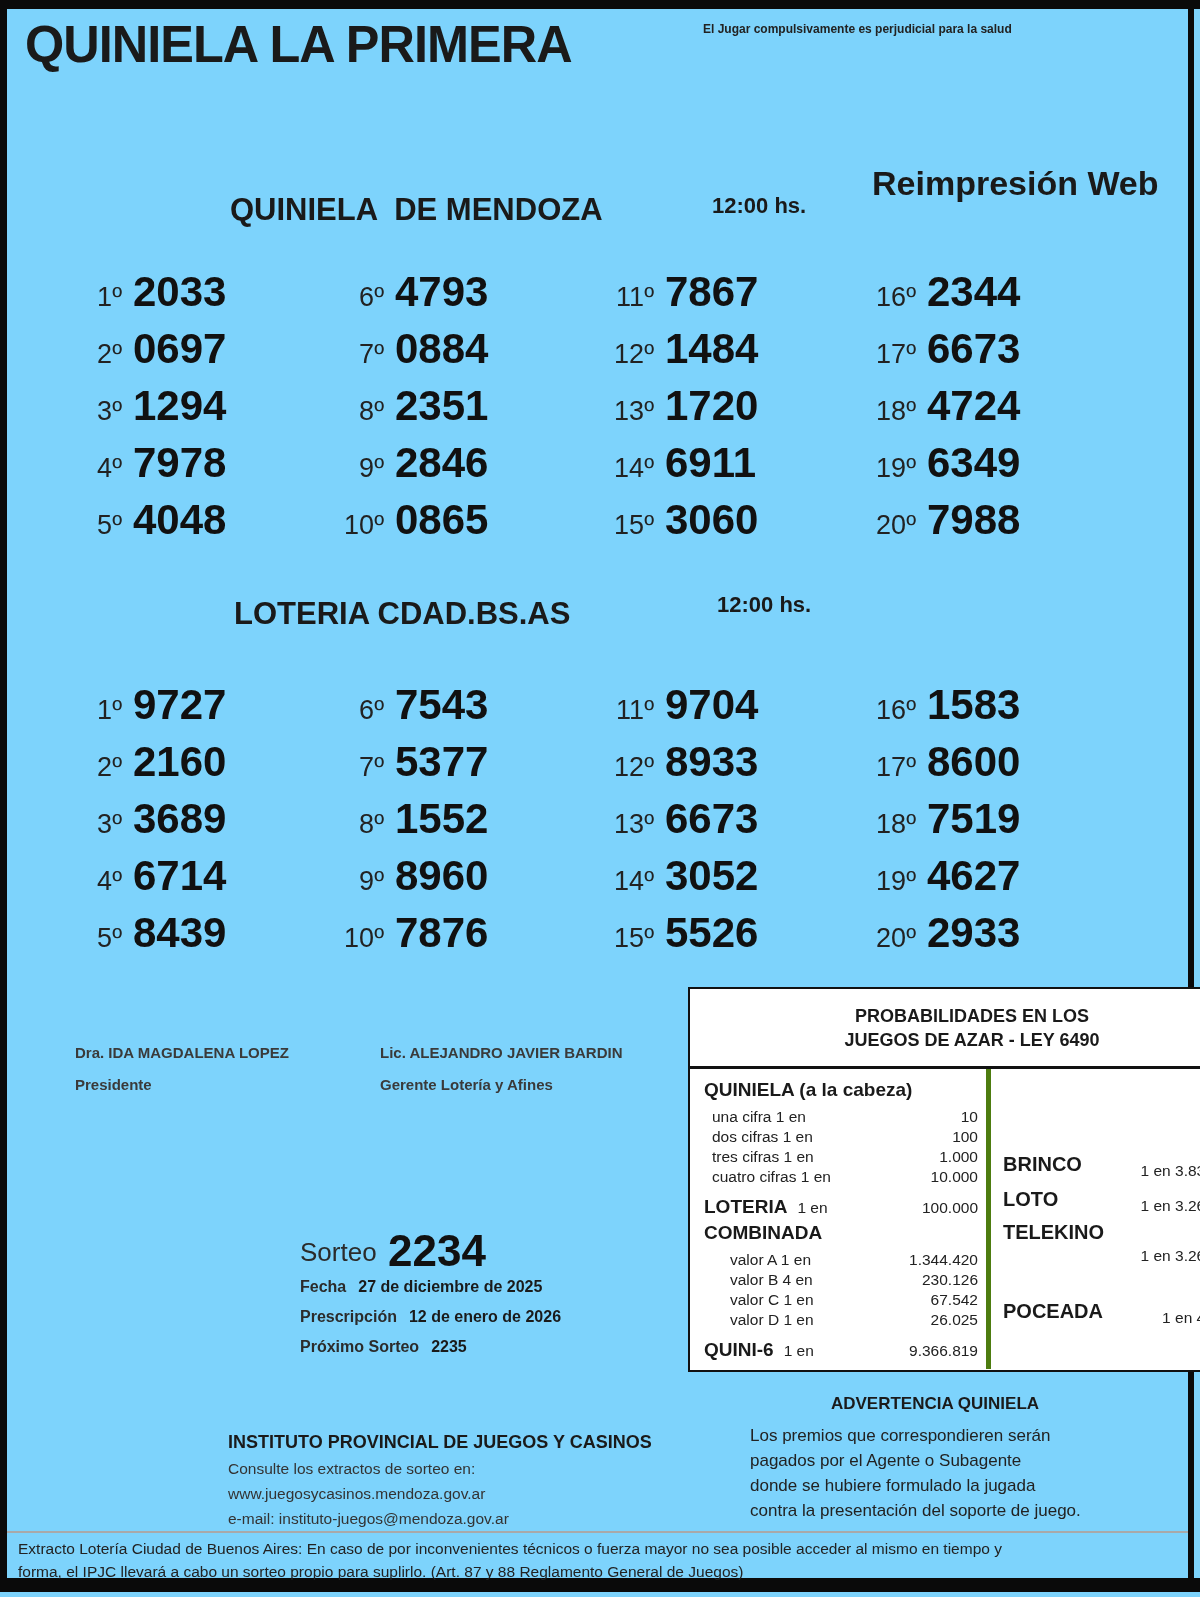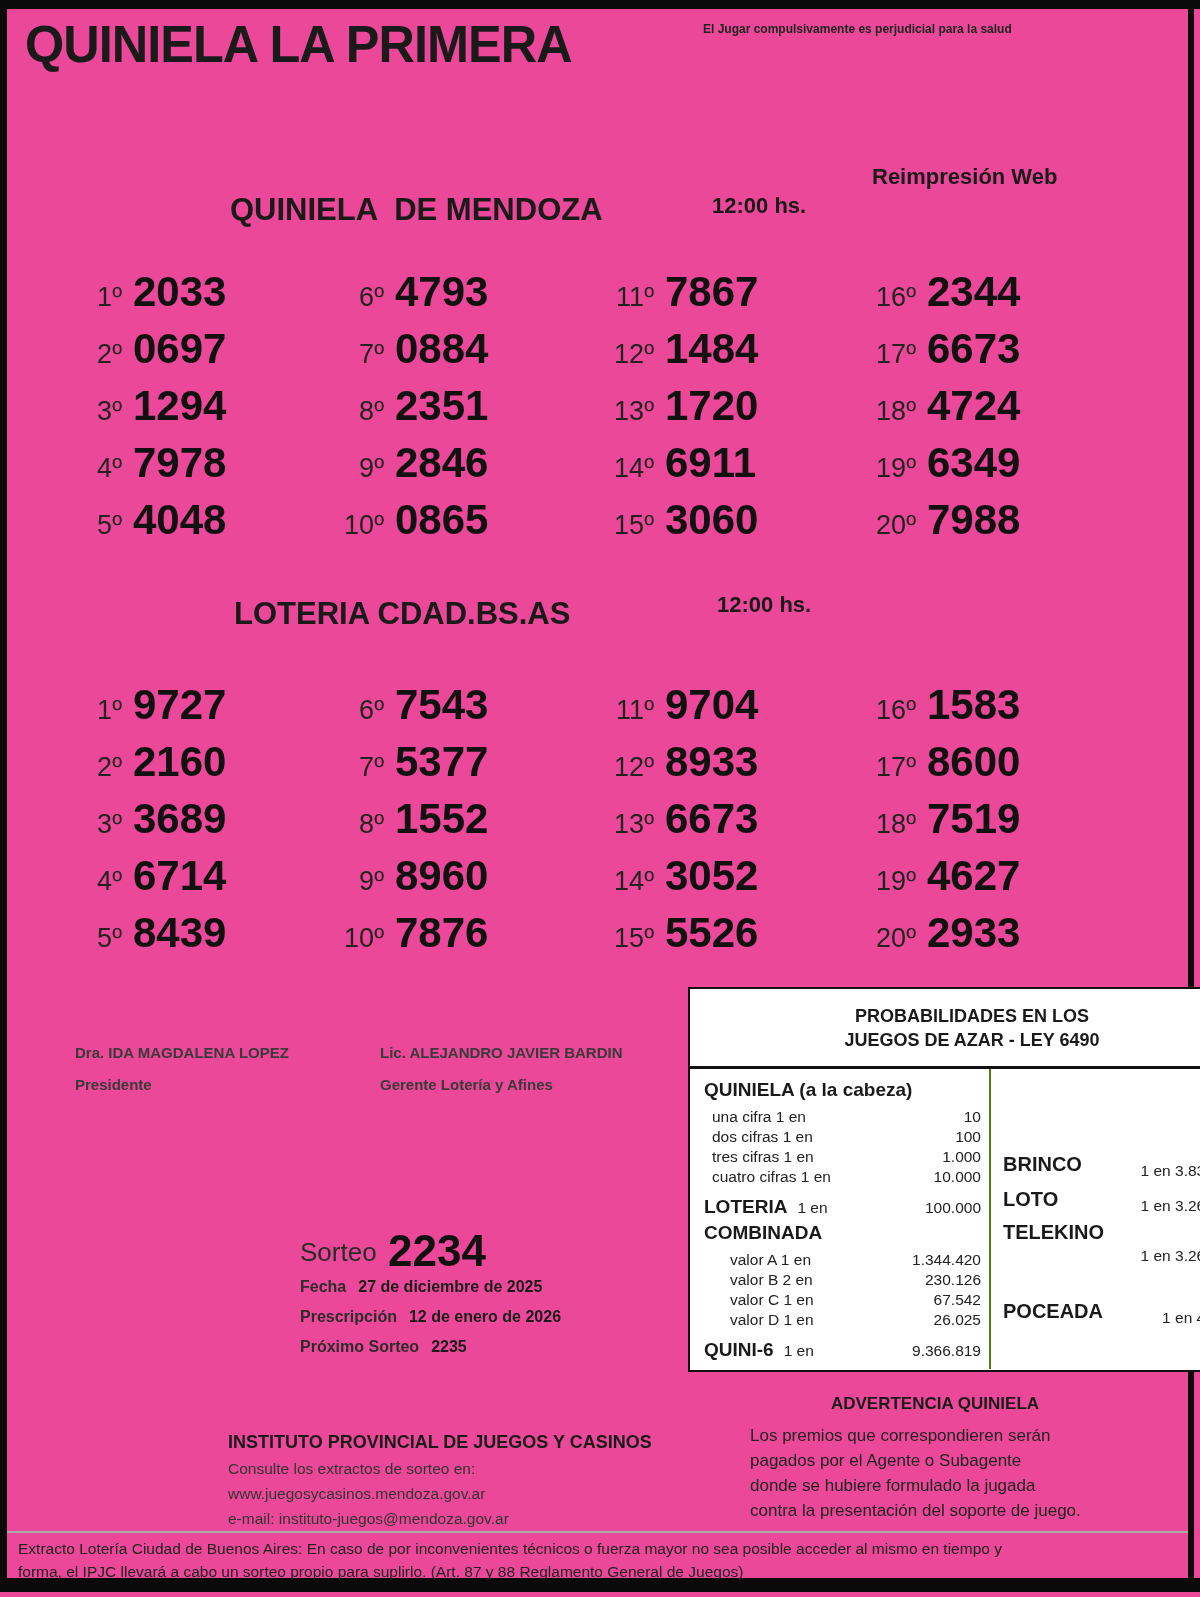--- a/index.html
+++ b/index.html
@@ -1,31 +1,31 @@
 <!DOCTYPE html>
 <html><head>
 <meta charset="utf-8">
 <style>
   * { margin:0; padding:0; box-sizing:border-box; }
   html,body { background:#e8e8e8; }
   body { width:1200px; height:1597px; position:relative;
          font-family:"Liberation Sans","DejaVu Sans",sans-serif; color:#1a1a1a; }
-  .page { position:absolute; left:0; top:0; width:1200px; height:1597px; background:#ec4899; }
+  .page { position:absolute; left:0; top:0; width:1200px; height:1597px; background:#7dd3fc; }
   .abs { position:absolute; }
 
   
   .b-top    { left:0; top:0; width:1200px; height:9px; background:#0a0a0a; }
   .b-left   { left:0; top:0; width:7px; height:1592px; background:#0a0a0a; }
   .b-right  { left:1188px; top:0; width:6px; height:1592px; background:#0a0a0a; }
   .b-bottom { left:0; top:1578px; width:1200px; height:14px; background:#0a0a0a; }
 
   .title { left:25px; top:14px; font-size:52px; font-weight:bold; letter-spacing:-1px;
            transform:scaleX(0.97); transform-origin:left top; white-space:nowrap; }
   .health-warning { left:703px; top:22px; font-size:12px; font-weight:bold; color:#222; white-space:nowrap; }
-  .reimpresion { left:872px; top:164px; font-size:22px; font-weight:bold; }
+  .reimpresion { left:872px; top:164px; font-size:34px; font-weight:bold; }
 
   .section-title { font-size:31px; font-weight:bold; white-space:pre; }
   .hdr-mendoza { left:230px; top:192px; }
   .time { font-size:22px; font-weight:bold; }
   .time-mendoza { left:712px; top:193px; }
   .hdr-bsas { left:234px; top:596px; }
   .time-bsas { left:717px; top:592px; }
 
   .results-grid { display:grid; grid-template-columns:262px 270px 262px 266px;
                   grid-template-rows:repeat(5,57px); grid-auto-flow:column; }
@@ -47,21 +47,21 @@
   .draw-line .lbl { font-weight:600; margin-right:12px; }
   .draw-line .val { font-weight:bold; color:#1a1a1a; }
   .draw-fecha { left:300px; top:1278px; }
   .draw-presc { left:300px; top:1308px; }
   .draw-prox  { left:300px; top:1338px; }
 
   .prob-box { left:688px; top:987px; width:568px; height:385px; border:2px solid #111; background:#fff; }
   .prob-head { height:80px; border-bottom:3px solid #111; text-align:center; padding-top:15px;
                font-size:18px; font-weight:bold; line-height:24px; }
   .prob-body { display:flex; height:300px; }
-  .prob-left { width:301px; border-right:2px solid #4d7c0f; padding:10px 8px 6px 14px; }
+  .prob-left { width:301px; border-right:5px solid #4d7c0f; padding:10px 8px 6px 14px; }
   .prob-right { flex:1; padding:84px 10px 6px 12px; }
   .q-header { font-size:19px; font-weight:bold; margin-bottom:6px; }
   .p-row { display:flex; font-size:15.5px; color:#222; line-height:20px; padding-left:8px; }
   .p-row .pv { margin-left:auto; }
   .p-row.indent { padding-left:26px; }
   .mix-row { display:flex; align-items:baseline; margin-top:9px; margin-bottom:4px; }
   .mix-row .gname { font-size:19px; font-weight:bold; }
   .mix-row .gmid { font-size:15.5px; color:#222; margin-left:10px; }
   .mix-row .gval { font-size:15.5px; color:#222; margin-left:auto; }
   .g-right-row { display:flex; align-items:flex-end; }
@@ -197,21 +197,21 @@
           <span class="gname">LOTERIA</span>
           <span class="gmid">1 en</span>
           <span class="gval">100.000</span>
         </div>
         <div class="q-header">COMBINADA</div>
         <div class="p-row indent">
             <span>valor A 1 en</span>
             <span class="pv">1.344.420</span>
           </div>
         <div class="p-row indent">
-            <span>valor B 2 en</span>
+            <span>valor B 4 en</span>
             <span class="pv">230.126</span>
           </div>
         <div class="p-row indent">
             <span>valor C 1 en</span>
             <span class="pv">67.542</span>
           </div>
         <div class="p-row indent">
             <span>valor D 1 en</span>
             <span class="pv">26.025</span>
           </div>

